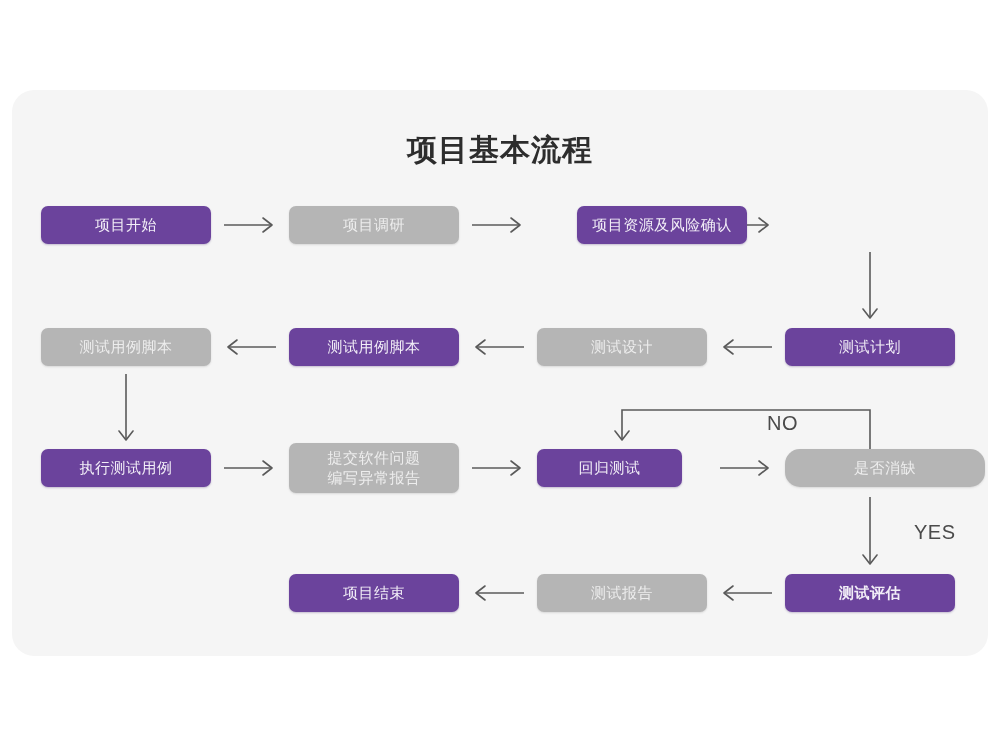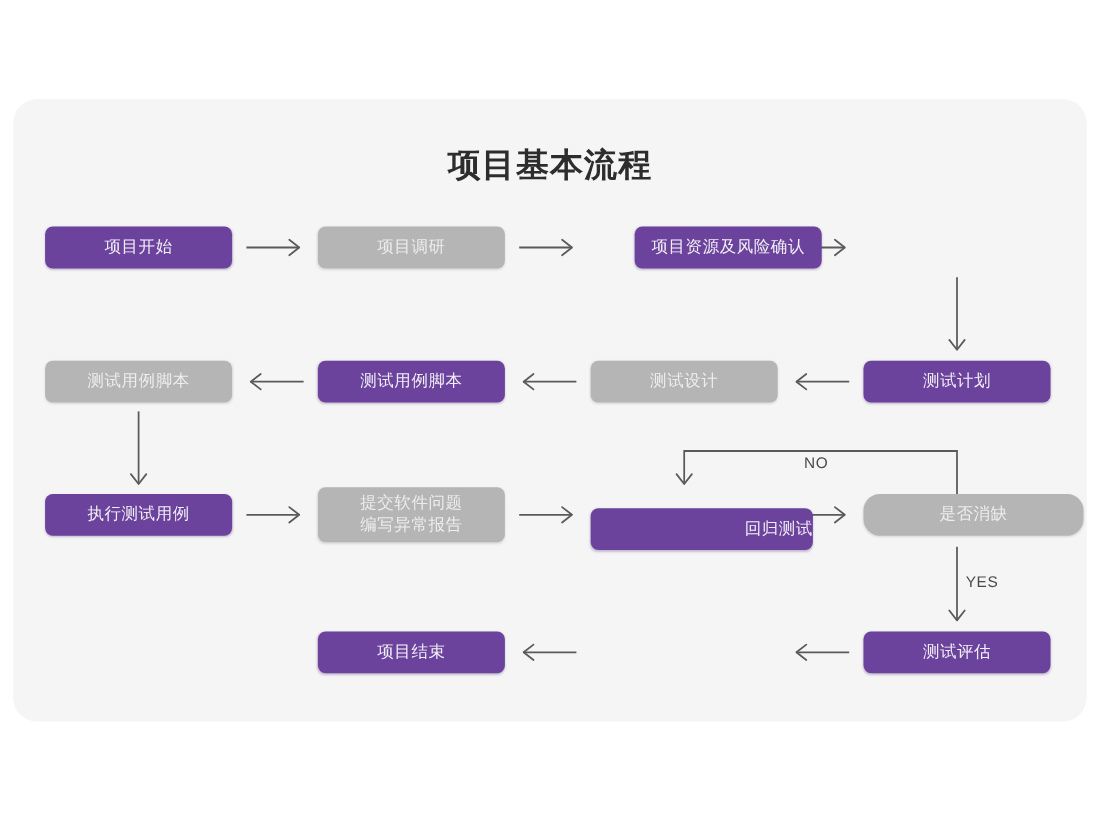--- a/index.html
+++ b/index.html
@@ -91,25 +91,26 @@
     fill: none;
     stroke: #5a5a5a;
     stroke-width: 1.6;
     stroke-linecap: round;
     stroke-linejoin: round;
   }
 
   
   .edge-label {
     position: absolute;
-    font-size: 14px;
+    font-size: 20px;
     color: #4a4a4a;
     letter-spacing: 0.5px;
     white-space: nowrap;
     user-select: none;
+    margin-left: 36px;
   }
 </style>
 </head>
 <body>
 
 <div id="stage">
 
   <div id="card"></div>
 
   <div id="title">项目基本流程</div>
@@ -226,30 +227,33 @@
 
   <div class="node purple" style="left:41px;  top:449px; width:170px; height:38px;">
     <span class="nlabel">执行测试用例</span>
   </div>
 
   <div class="node gray" style="left:289px; top:443px; width:170px; height:50px;">
     <span class="nlabel">提交软件问题
 编写异常报告</span>
   </div>
 
-  <div class="node purple" style="left:537px; top:462px; width:202px; height:38px;justify-content:flex-end;">
+  <div class="node purple" style="left:537px; top:449px; width:145px; height:38px;">
     <span class="nlabel">回归测试</span>
   </div>
 
   <div class="node gray" style="left:785px; top:449px; width:200px; height:38px;border-radius:15px;">
     <span class="nlabel">是否消缺</span>
   </div>
 
   <div class="node purple" style="left:289px; top:574px; width:170px; height:38px;">
     <span class="nlabel">项目结束</span>
   </div>
 
-
-  <div class="node purple" style="left:785px; top:574px; width:170px; height:38px;">
+  <div class="node gray" style="left:537px; top:574px; width:170px; height:38px;">
+    <span class="nlabel">测试报告</span>
+  </div>
+
+  <div class="node purple" style="left:785px; top:574px; width:170px; height:38px;font-weight:bold;">
     <span class="nlabel">测试评估</span>
   </div>
 
 </div>
 
 </body></html>

